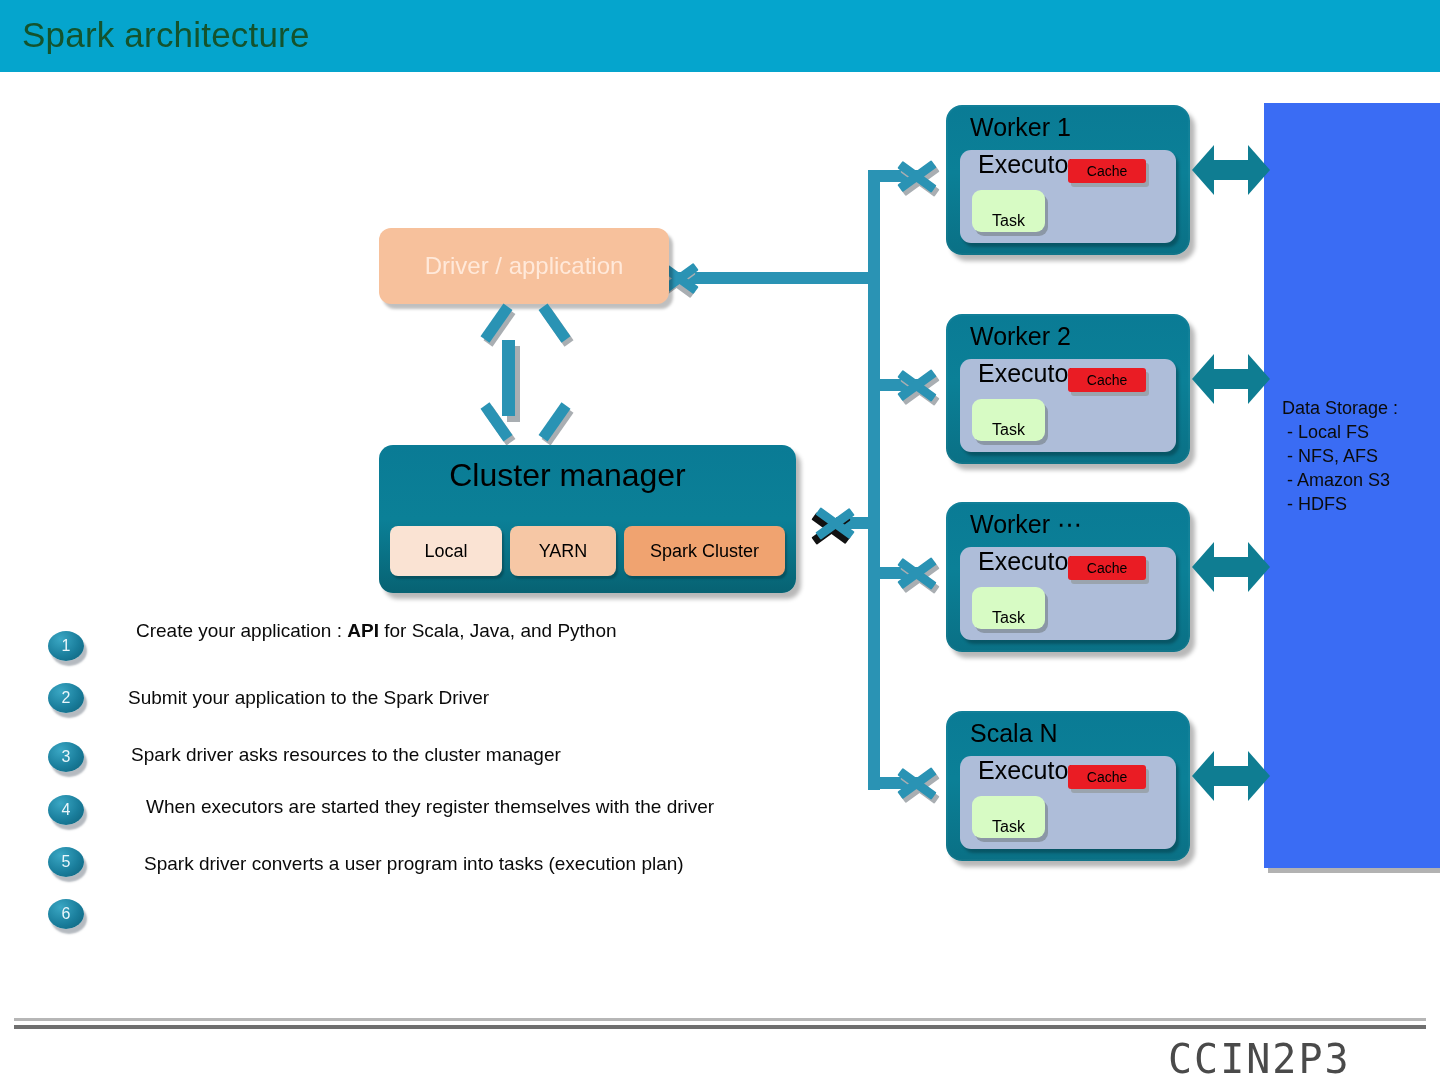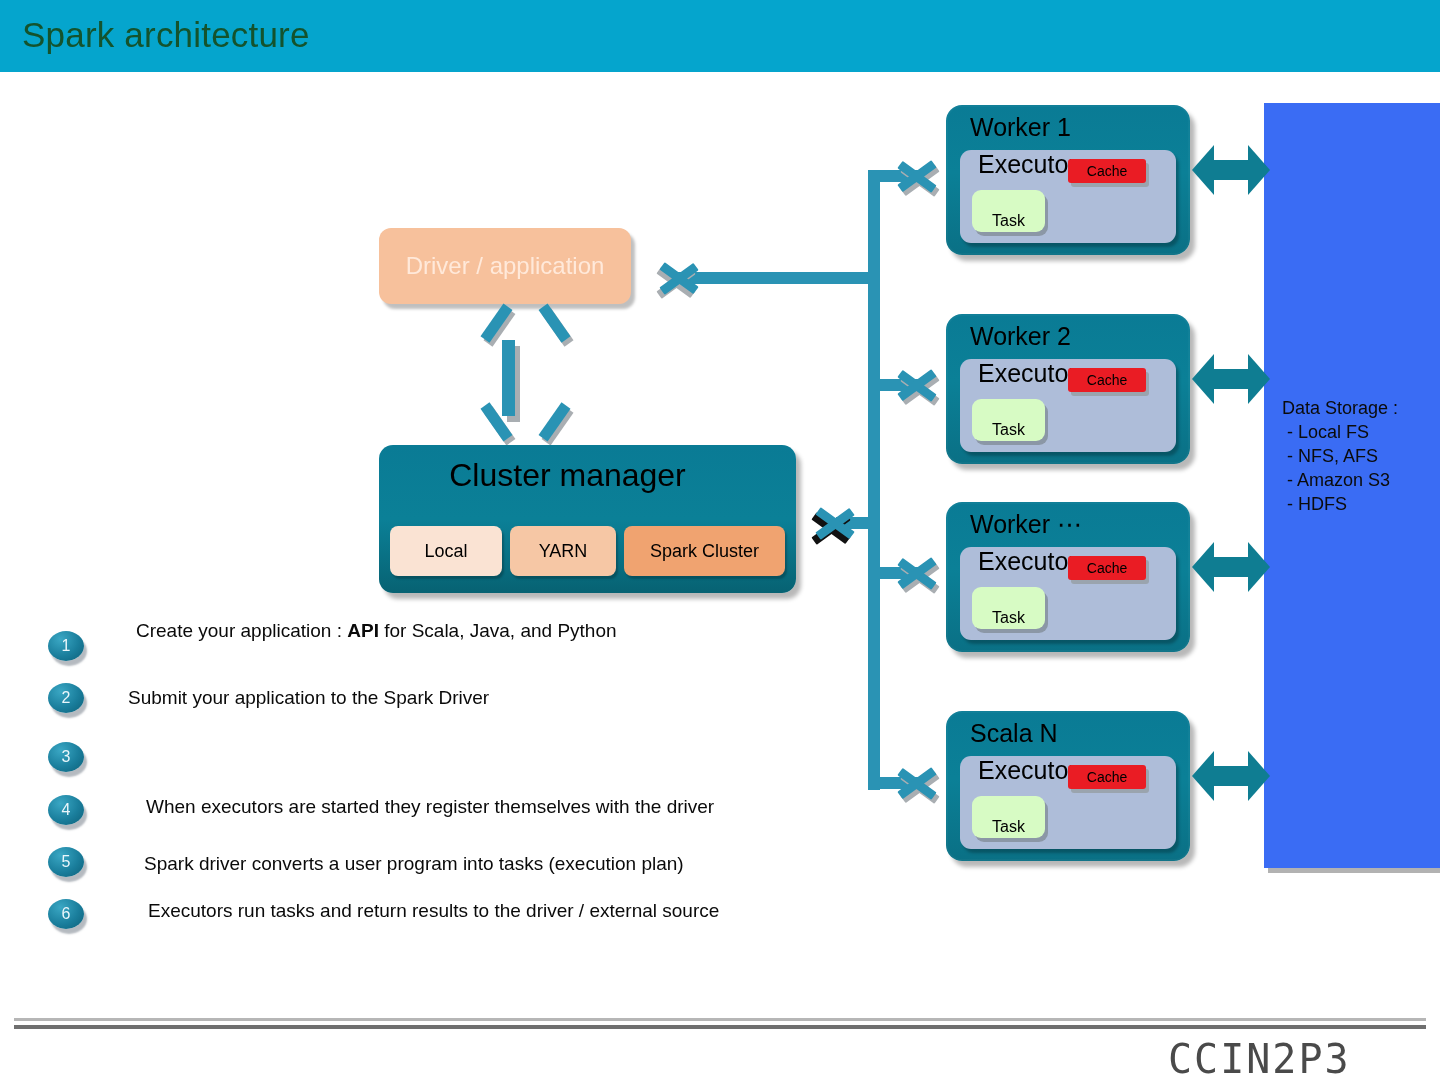--- a/index.html
+++ b/index.html
@@ -112,21 +112,21 @@
   .task span {
     font-size: 16px;
     color: #000000;
     margin-top: 20px;
   }
 
   
   #driver {
     position: absolute;
     left: 379px; top: 228px;
-    width: 252px; height: 76px;
+    width: 290px; height: 76px;
     background: #f7c19c;
     border-radius: 12px;
     box-shadow: 4px 5px 3px rgba(0,0,0,0.25);
     display: flex;
     align-items: center;
     justify-content: center;
   }
   #driver-label {
     font-size: 24px;
     color: #ffe9da;
@@ -497,39 +497,39 @@
         <span>2</span>
       </div>
   </div>
   <div class="step-text" style="left:128px; top:687px;">Submit your application to the Spark Driver</div>
 
   <div class="step" style="top:742px;">
     <div class="bullet">
         <span>3</span>
       </div>
   </div>
+  <div class="step-text" style="left:131px; top:744px;">Spark driver asks resources to the cluster manager</div>
 
   <div class="step" style="top:795px;">
     <div class="bullet">
         <span>4</span>
       </div>
   </div>
   <div class="step-text" style="left:146px; top:796px;">When executors are started they register themselves with the driver</div>
 
   <div class="step" style="top:847px;">
     <div class="bullet">
         <span>5</span>
       </div>
   </div>
   <div class="step-text" style="left:144px; top:853px;">Spark driver converts a user program into tasks (execution plan)</div>
 
   <div class="step" style="top:899px;">
     <div class="bullet">
         <span>6</span>
       </div>
   </div>
-  <div class="step-text" style="left:148px; top:900px;">Executors run tasks and return results to the driver / external source</div>
 
   <div id="foot-line-1"></div>
   <div id="foot-line-2"></div>
   <div id="logo">CCIN2P3</div>
 
 </div>
 
 </body></html>

